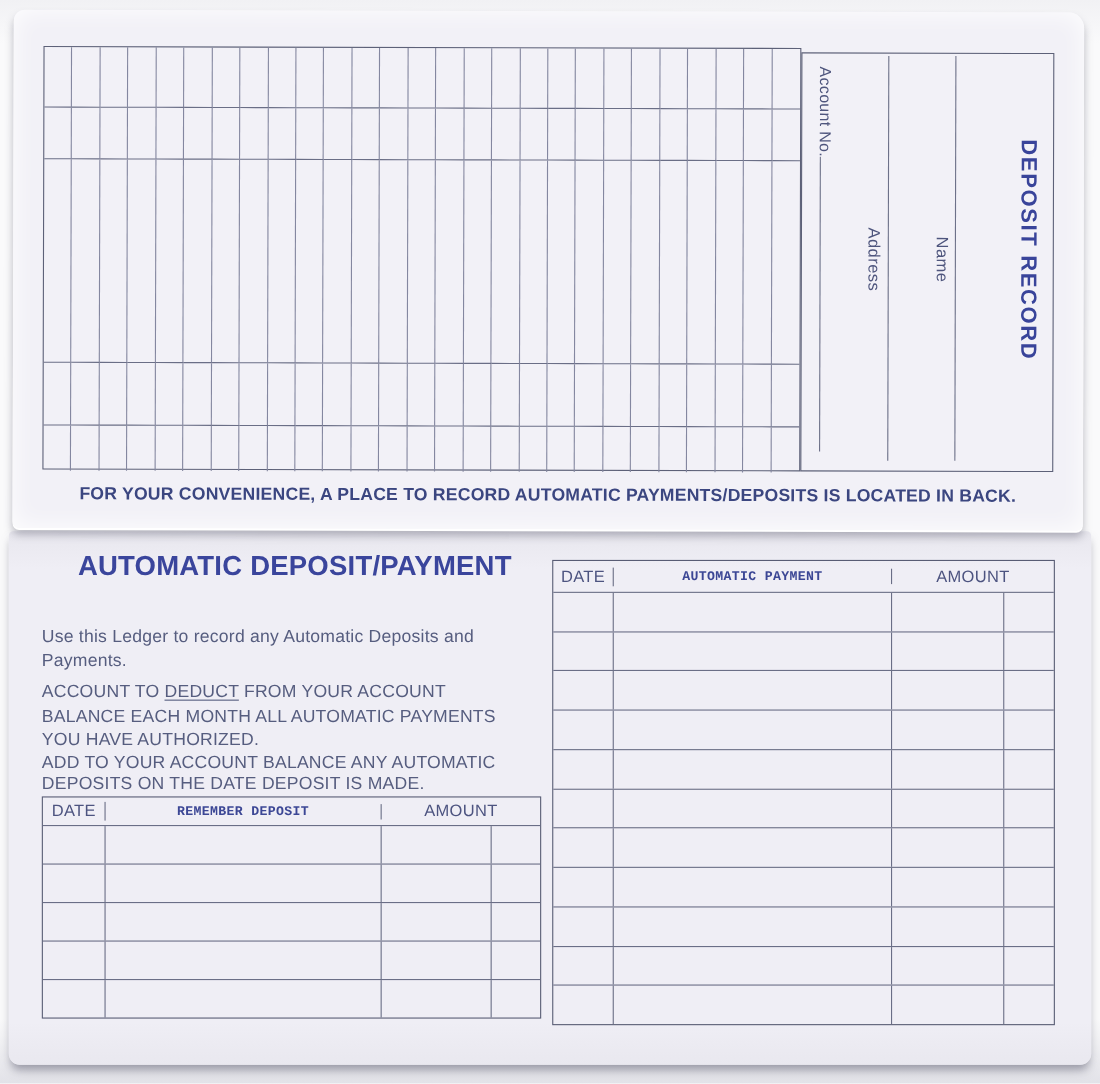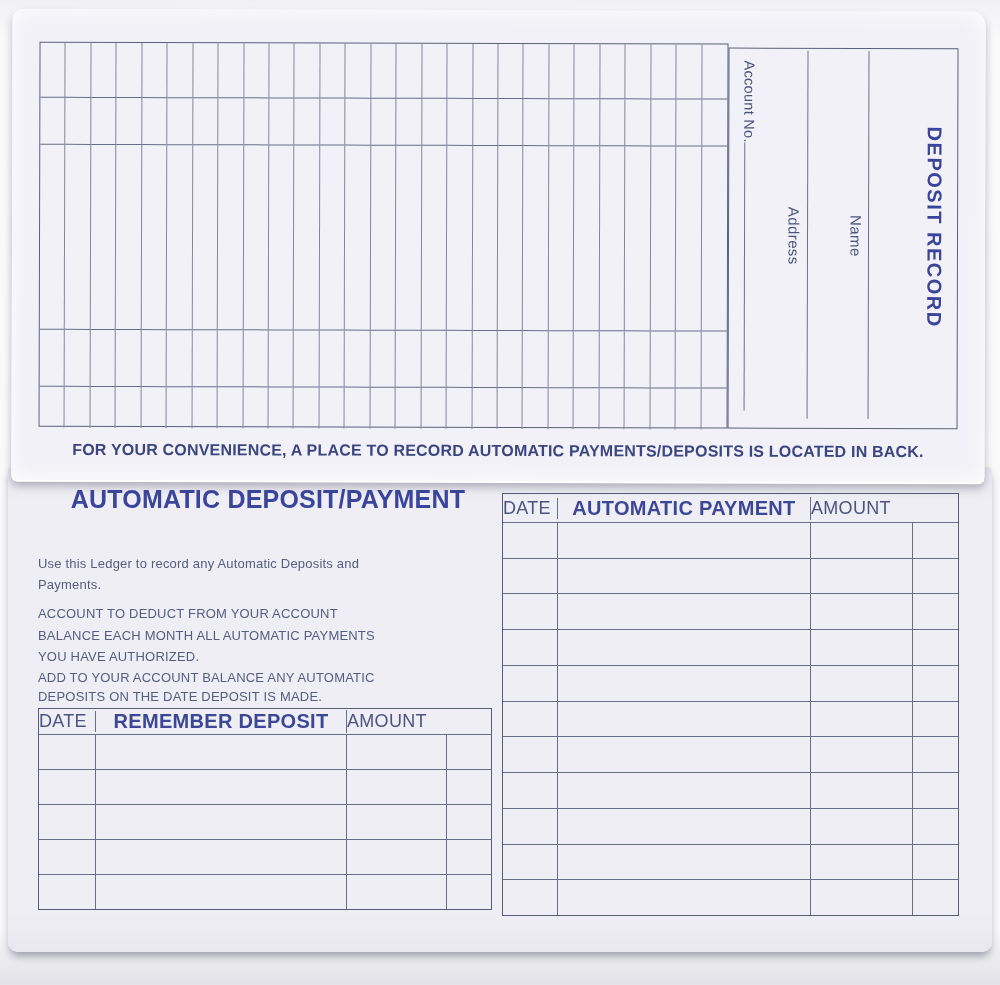--- a/index.html
+++ b/index.html
@@ -12,21 +12,21 @@
   .sheet{position:absolute;box-sizing:border-box;}
   .sheet-top{
     left:12px;top:10px;width:973px;height:471px;
     background:#f2f1f7;
     border-radius:10px 14px 6px 6px;
     box-shadow:inset 0 0 22px rgba(255,255,255,.95), 0 2px 0 #ffffff, 0 6px 8px rgba(80,80,100,.40);
     transform:rotate(0.15deg);
     z-index:2;
   }
   .sheet-bottom{
-    left:8px;top:467px;width:984px;height:485px;
+    left:8px;top:483px;width:984px;height:485px;
     background:linear-gradient(180deg,#e8e7ee 0px,#efeef5 34px,#efeef5 92%,#e9e8ef 100%);
     border-radius:4px 4px 10px 10px;
     box-shadow:0 6px 9px -2px rgba(85,85,105,.55);
     z-index:1;
   }
 
   
   .top-grid{
     position:absolute;left:27px;top:33px;width:689px;height:385px;
     display:grid;box-sizing:border-box;
@@ -52,40 +52,40 @@
   .footer-note{
     position:absolute;left:0;right:0;top:432px;text-align:center;
     font-weight:bold;font-size:16px;letter-spacing:.2px;color:#3b4680;
   }
 
   
   .reminder-title{
     position:absolute;left:40px;top:18px;width:440px;text-align:center;
     font-weight:bold;font-size:25px;line-height:29px;color:#3a459c;letter-spacing:.2px;
   }
-  .para{position:absolute;left:30px;width:462px;font-size:13px;color:#565d7f;
+  .para{position:absolute;left:30px;width:462px;font-size:16px;color:#565d7f;
         letter-spacing:.2px;white-space:pre-line;}
   .para-intro{top:86px;line-height:21px;}
   .para-remember{top:136px;line-height:21.5px;}
   .para-add{top:201px;line-height:19px;}
-  .uword{text-underline-offset:2px;}
+  .uword{text-decoration:underline;text-underline-offset:2px;}
 
   .ledger-table{
     position:absolute;display:flex;flex-direction:column;box-sizing:border-box;
     border:1.6px solid #585c74;
   }
   .table-deposit{left:30px;top:241px;width:454px;height:202px;--cols:57px 1fr 100px 44px;--hh:25px;}
   .table-payment{left:494px;top:26px;width:457px;height:423px;--cols:55px 1fr 102px 45px;--hh:28px;}
   .trow{display:grid;grid-template-columns:var(--cols);flex:1;border-top:1px solid #6a6e86;}
   .trow.thead{flex:0 0 var(--hh);border-top:none;align-items:center;}
   .tcell{border-right:1px solid #6a6e86;height:100%;box-sizing:border-box;}
   .trow.thead .tcell{height:auto;border-right-color:#6a6e86;}
   .tcell:last-child{border-right:none;}
-  .date-h,.amount-h{font-size:18px;color:#4d5480;text-align:left;letter-spacing:.3px;}
-  .main-h{font-weight:bold;font-size:20px;color:#3c4795;text-align:center;letter-spacing:.3px;}
+  .date-h,.amount-h{font-size:15px;color:#4d5480;text-align:center;letter-spacing:.3px;}
+  .main-h{font-weight:bold;font-size:12px;color:#3c4795;text-align:center;letter-spacing:.3px;font-family:Liberation Mono, monospace;}
 </style>
 </head>
 <body>
 
 <div class="sheet sheet-top">
 
   <div class="top-grid" style="grid-template-columns: repeat(27, 1fr); grid-template-rows: 55px 47px 185px 57px 41px;">
       <div class="gcell"></div>
       <div class="gcell"></div>
       <div class="gcell"></div>

